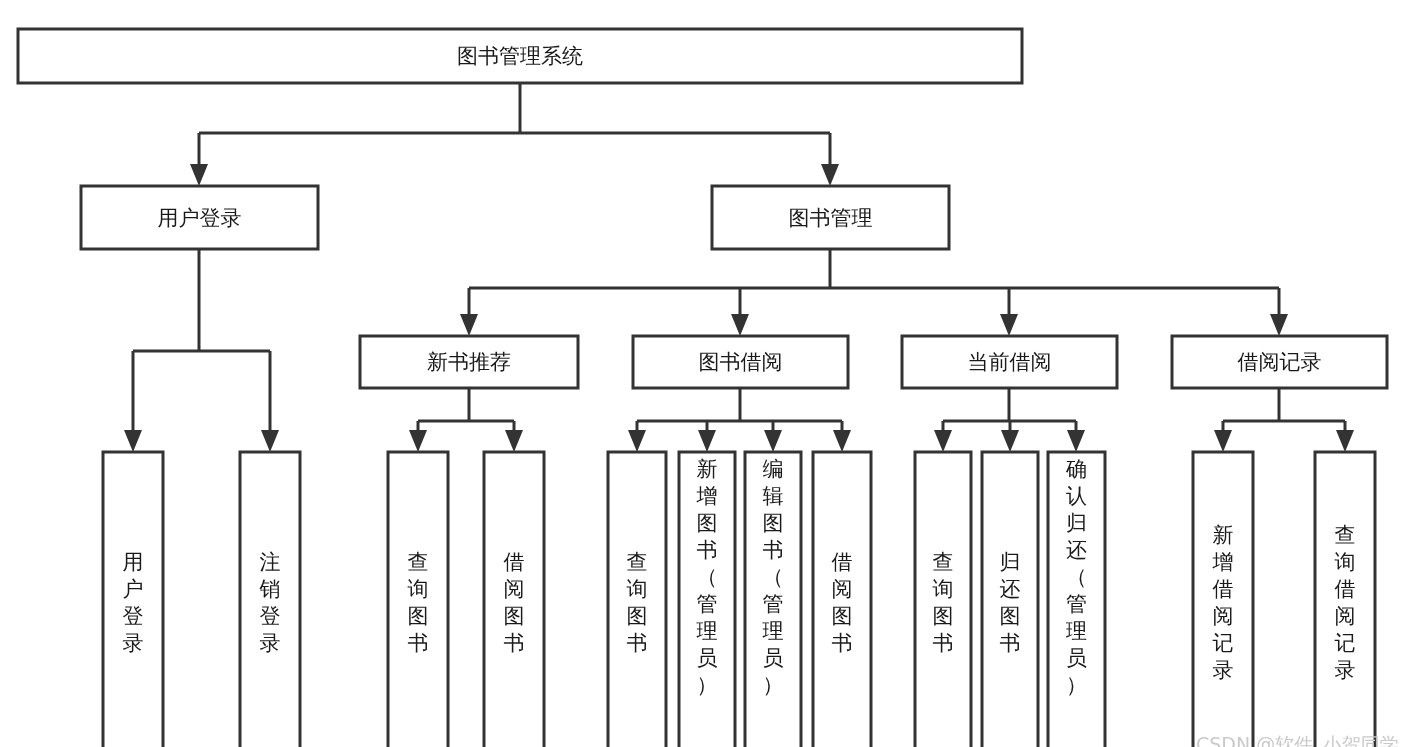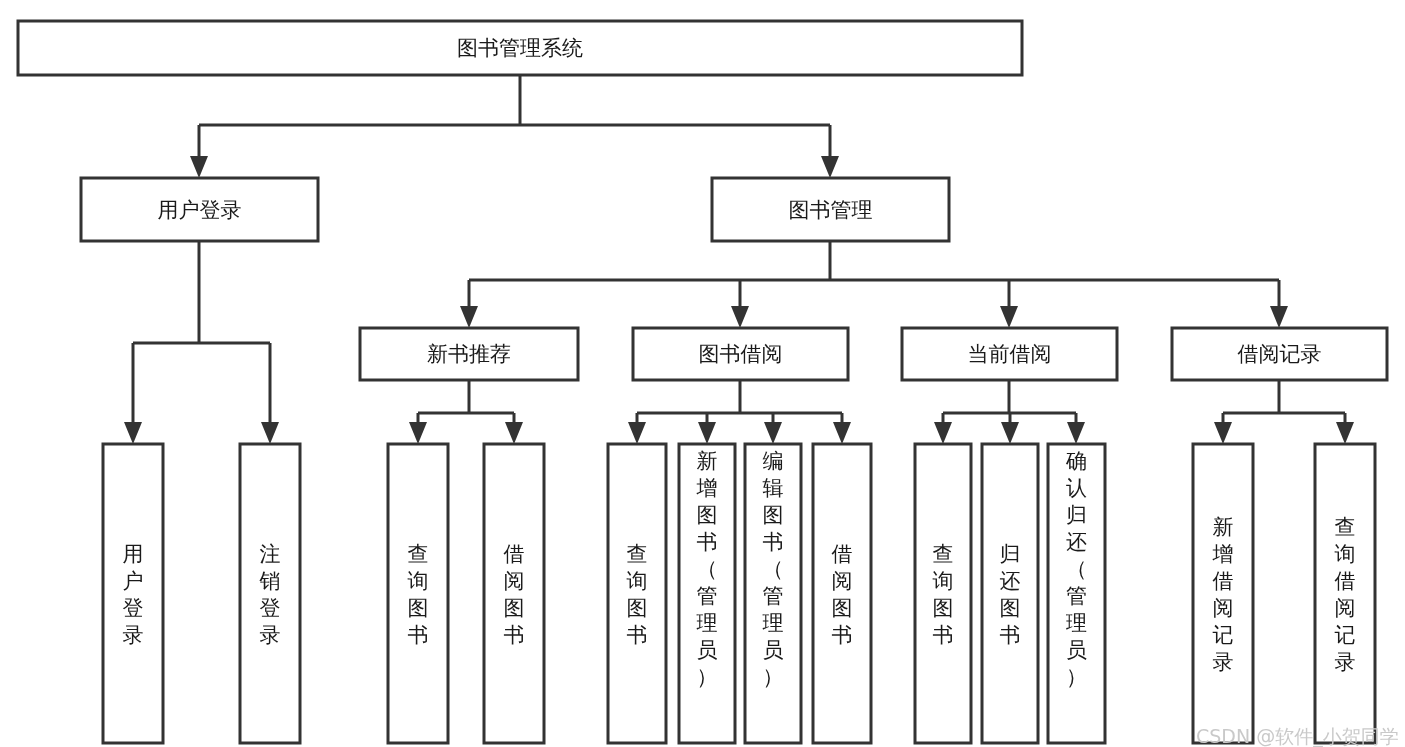--- a/index.html
+++ b/index.html
@@ -10,21 +10,21 @@
   body {
     width: 1405px;
     height: 747px;
     font-family: "DejaVu Sans", "Liberation Sans", sans-serif;
     overflow: hidden;
     position: relative;
   }
   #diagram-root {
     position: absolute;
     left: 0;
-    top: 8px;
+    top: 16px;
     width: 1405px;
     height: 660px;
     text-align: right;
   }
   svg.diagram {
     display: block;
     width: 1405px;
     height: 747px;
     background: #ffffff;
   }

